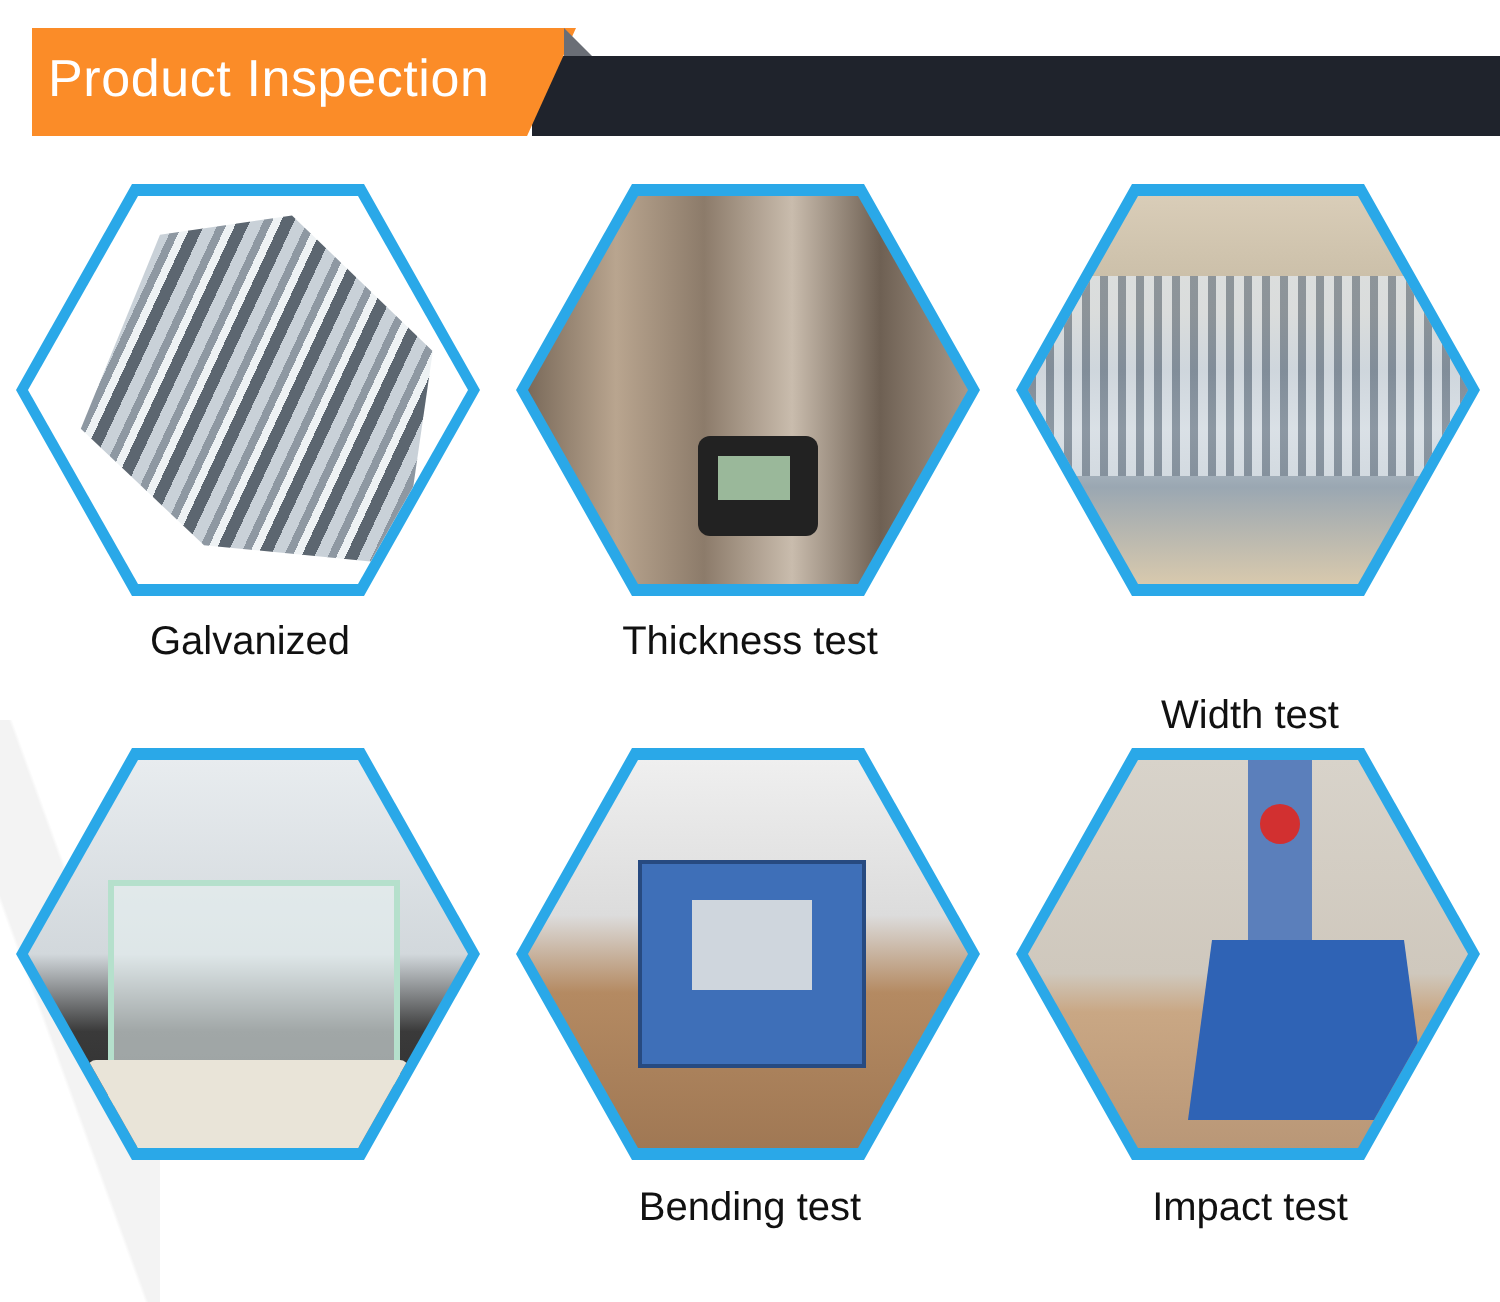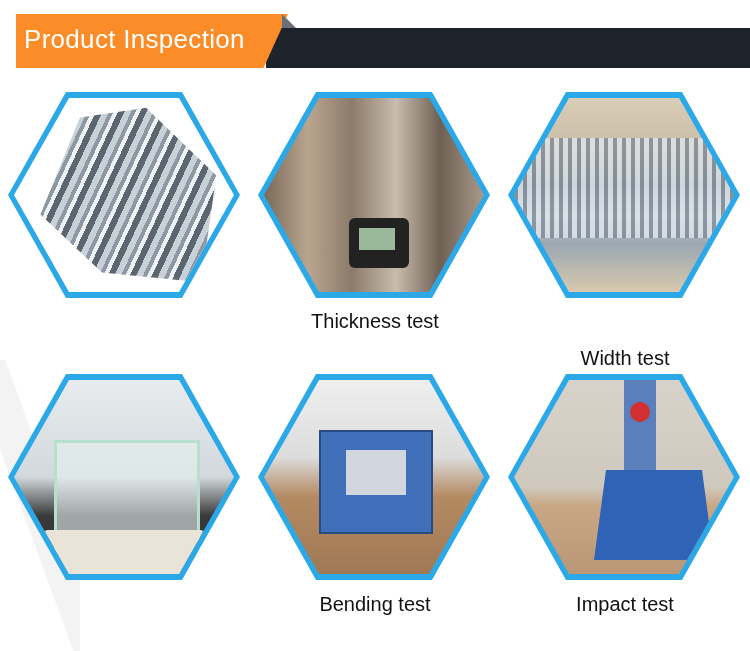--- a/index.html
+++ b/index.html
@@ -47,20 +47,21 @@
 
 <div class="grid">
 
   <div class="card" style="left:0;top:0;">
     <div class="hex" style="top:0;">
       <div class="hex-inner p1">
           <div class="sheet"></div>
         </div>
     </div>
     <div class="cap" style="top:218px;">
+      <div>Galvanized</div>
     </div>
   </div>
 
   <div class="card" style="left:250px;top:0;">
     <div class="hex" style="top:0;">
       <div class="hex-inner p2">
           <div class="mic"></div>
         </div>
     </div>
     <div class="cap" style="top:218px;">

